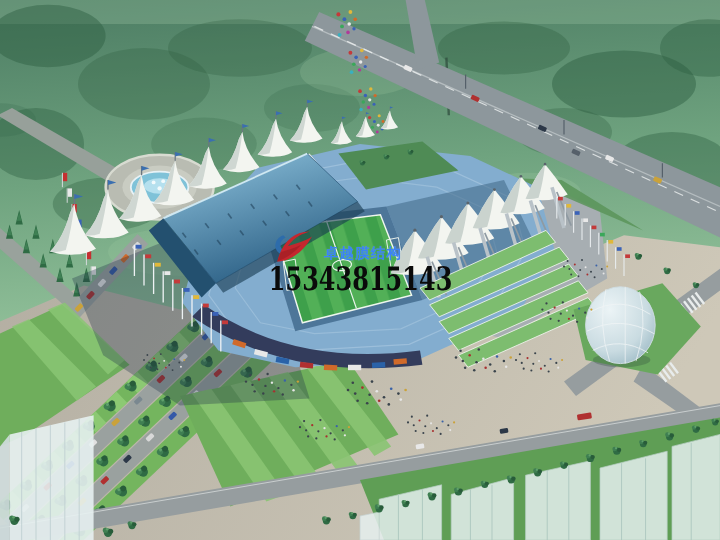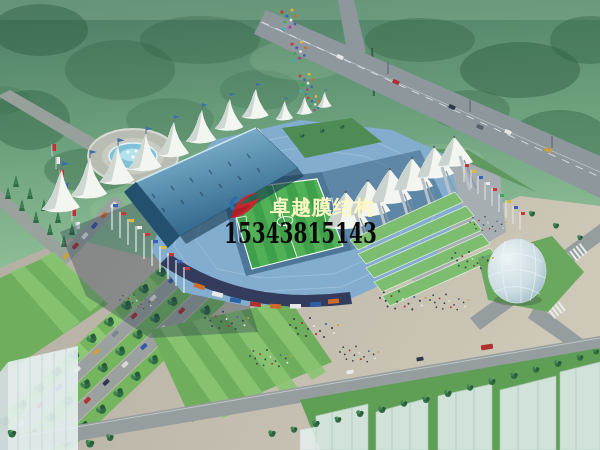--- a/index.html
+++ b/index.html
@@ -2,21 +2,21 @@
 <html><head>
 <meta charset="utf-8">
 <style>
   html,body{margin:0;padding:0;background:#222;}
   #stage{position:relative;width:600px;height:450px;overflow:hidden;
          font-family:"DejaVu Sans","Liberation Sans",sans-serif;}
   #stage svg.scene{position:absolute;left:0;top:0;display:block;}
   .watermark{position:absolute;left:224px;top:191px;pointer-events:none;}
   .wm-row1{display:flex;align-items:flex-end;height:32px;}
   .wm-logo{flex:0 0 auto;}
-  .wm-company{font-size:20px;font-weight:bold;color:#fef9c3;
+  .wm-company{font-size:12px;font-weight:bold;color:#3b82f6;
       letter-spacing:1px;line-height:1;margin-left:4px;margin-bottom:6px;
       text-shadow:0 0 1px rgba(255,255,255,.25);
       font-family:"DejaVu Sans","Liberation Sans",sans-serif;}
   .wm-phone{font-size:27px;font-weight:bold;color:#0a0a0a;margin-top:-3px;
       font-family:"DejaVu Serif","Liberation Serif",serif;
       transform:scaleX(.74);transform-origin:left top;white-space:nowrap;
       letter-spacing:0px;line-height:1;}
 </style>
 </head>
 <body>

